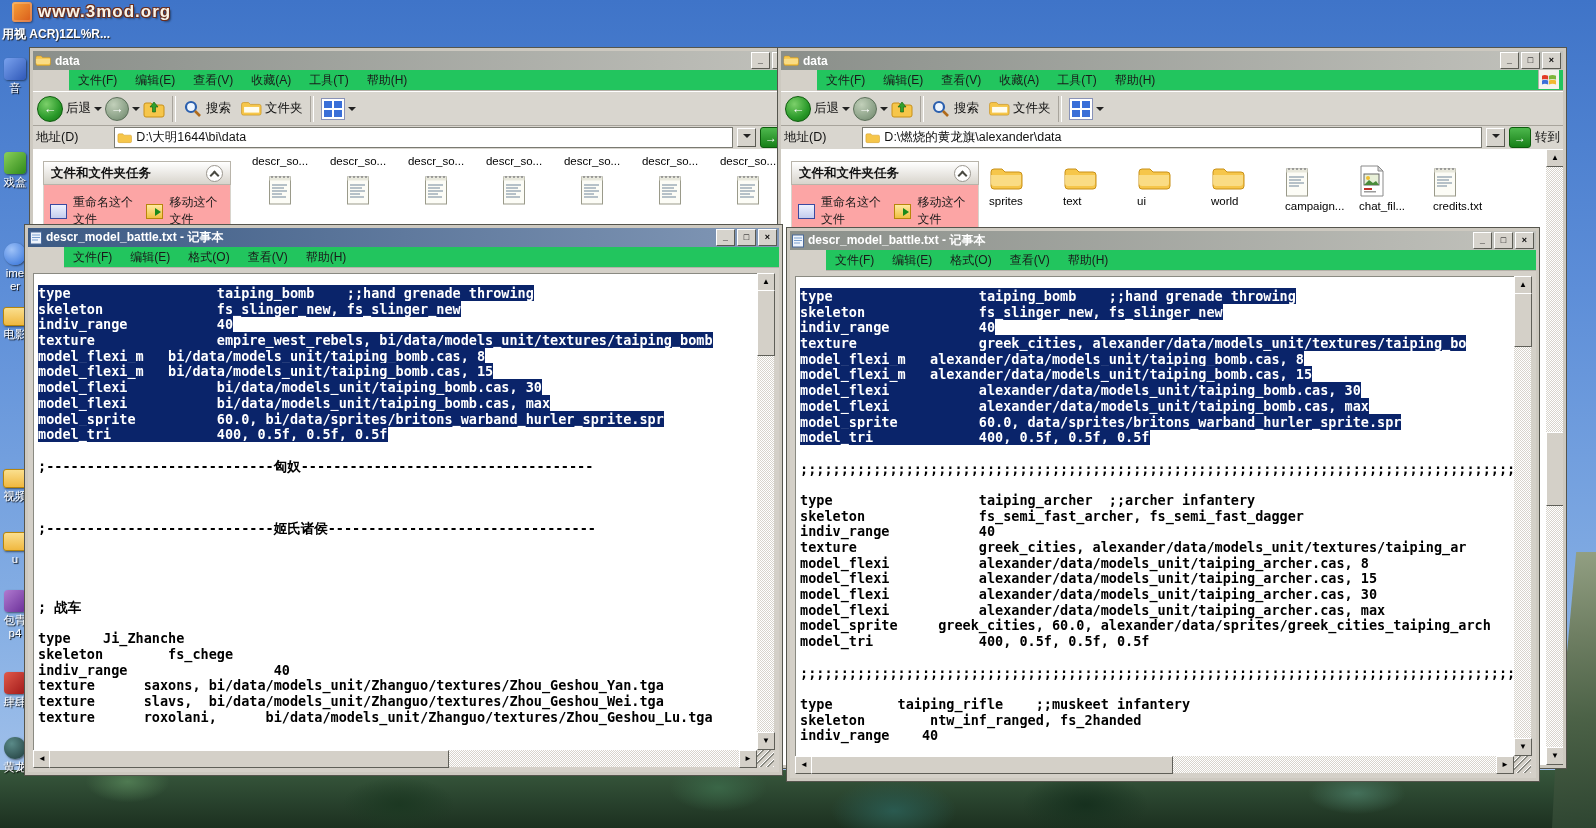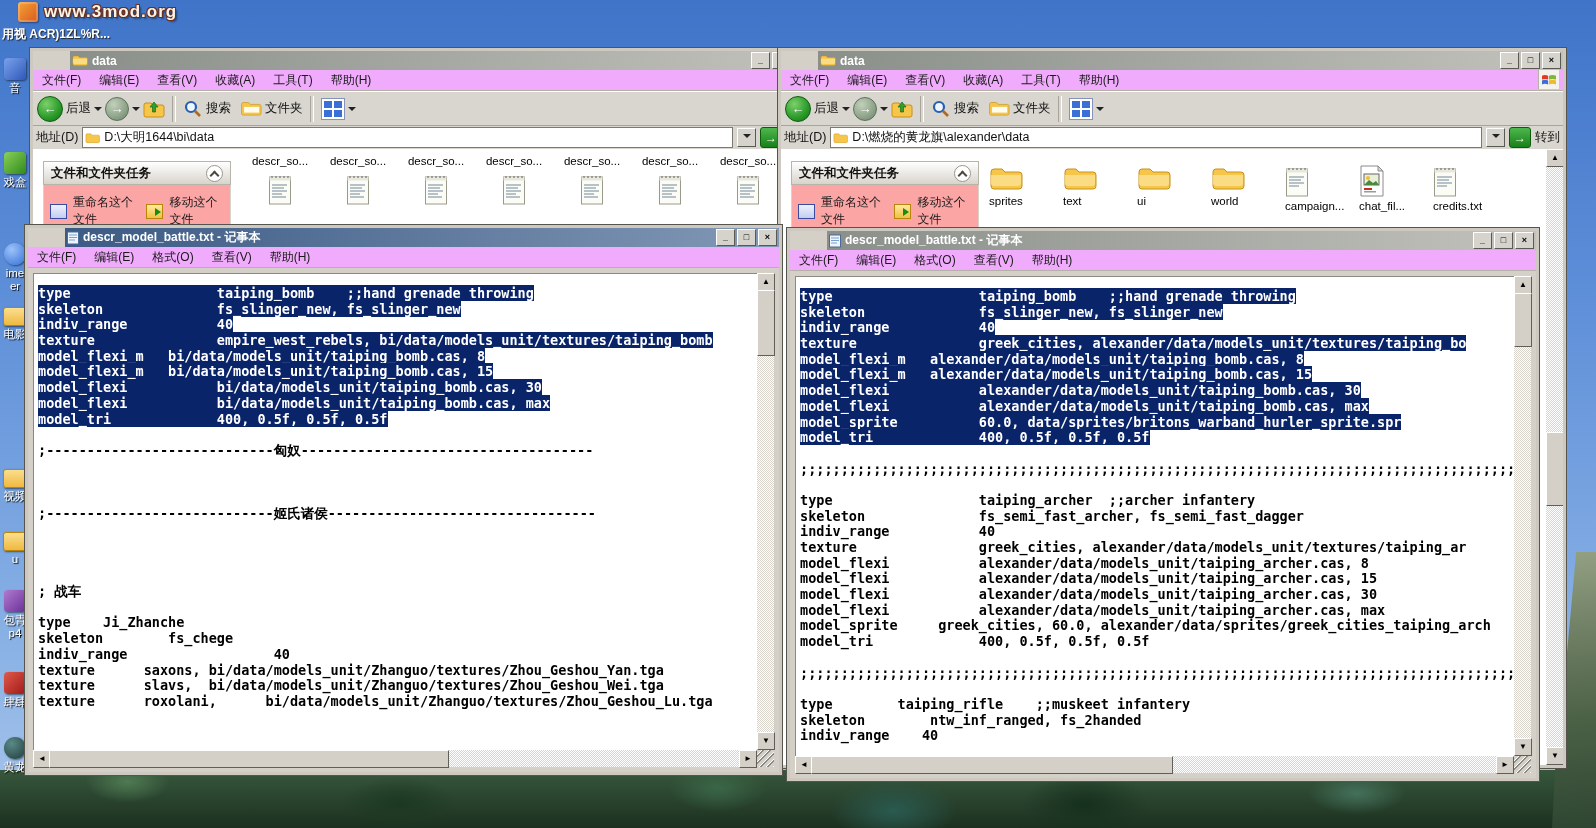--- a/index.html
+++ b/index.html
@@ -13,21 +13,21 @@
       radial-gradient(80px 40px at 25% 60%, #1c3822, transparent 70%),
       radial-gradient(70px 35px at 45% 30%, #3a6647, transparent 70%),
       radial-gradient(90px 45px at 56% 70%, #2a5a50, transparent 70%),
       radial-gradient(90px 45px at 68% 60%, #16301e, transparent 70%),
       radial-gradient(70px 30px at 85% 40%, #44705a, transparent 70%),
       linear-gradient(180deg,#37573c,#1c3020);}
   .wp-cliff{position:absolute;right:0;top:552px;width:44px;height:276px;z-index:1;
     background:linear-gradient(175deg,#93a083 0%,#6f7f63 30%,#4c6247 60%,#2e4531 100%);
     clip-path:polygon(55% 0,100% 0,100% 100%,0 100%,10% 70%,35% 35%);}
   
-  .watermark{position:absolute;left:18px;top:2px;z-index:3;display:flex;align-items:center;gap:6px;}
+  .watermark{position:absolute;left:12px;top:2px;z-index:3;display:flex;align-items:center;gap:6px;}
   .wm-text{font-weight:bold;font-size:17px;letter-spacing:1px;color:#f8f4e8;
     text-shadow:1px 1px 0 #6b2f1f,-1px 1px 0 #6b2f1f,1px -1px 0 #6b2f1f,-1px -1px 0 #6b2f1f,2px 2px 2px rgba(0,0,0,.45);}
   .wm-icon{width:20px;height:20px;border-radius:3px;background:linear-gradient(135deg,#f6a23a,#d85a1a);
     box-shadow:inset 0 0 0 2px #fff3,1px 1px 2px #0006;}
   .wm-sub{position:absolute;left:2px;top:26px;z-index:3;font-size:12px;font-weight:bold;color:#fff;
     text-shadow:1px 1px 1px #222;}
   
   .desk-icons .dicon{position:absolute;left:0;width:30px;z-index:2;cursor:default;}
   .dicon-img{display:block;width:22px;height:22px;margin:0 auto 2px;border-radius:4px;box-shadow:1px 1px 2px rgba(0,0,0,.5);}
   .dicon-label{display:block;text-align:center;font-size:11.5px;color:#fff;text-shadow:1px 1px 1px #000;line-height:13px;}
@@ -38,47 +38,47 @@
   .dicon:nth-of-type(5) .dicon-img,
   .dicon:nth-of-type(6) .dicon-img{background:linear-gradient(180deg,#fadf8e,#f0b840);border-radius:3px;border:1px solid #b8860b;width:22px;height:17px;margin-top:4px;}
   .dicon:nth-of-type(5){top:465px}
   .dicon:nth-of-type(6){top:528px}
   .dicon:nth-of-type(7){top:590px}.dicon:nth-of-type(7) .dicon-img{background:linear-gradient(135deg,#b07ad0,#6a2f98)}
   .dicon:nth-of-type(8){top:672px}.dicon:nth-of-type(8) .dicon-img{background:linear-gradient(135deg,#e05a4a,#a01818)}
   .dicon:nth-of-type(9){top:737px}.dicon:nth-of-type(9) .dicon-img{background:radial-gradient(circle at 35% 30%,#5a8a88,#1e3a3a);border-radius:50%}
   
   .win{position:absolute;background:#d4d0c8;border:3px solid #cdc9c0;box-shadow:0 0 0 1px #55554d;}
   .titlebar{height:19px;display:flex;align-items:center;gap:4px;padding:0 2px;color:#fff;
-    font-size:12px;font-weight:bold;white-space:nowrap;overflow:hidden;margin-left:37px;}
+    font-size:12px;font-weight:bold;white-space:nowrap;overflow:hidden;}
   .tb-gray{background:linear-gradient(90deg,#8a8f8a,#c2c2bc);}
   .tb-blue{background:linear-gradient(90deg,#3c5a84,#8298b6);}
   .ttext{flex:1;overflow:hidden;text-overflow:clip;}
   .winbtns{display:flex;gap:2px;flex:none;}
   .wbtn{width:17px;height:15px;background:#d6d3cc;border:1px solid;border-color:#fff #5a5a52 #5a5a52 #fff;
     display:flex;align-items:center;justify-content:center;font-size:9px;font-weight:bold;color:#000;line-height:1;}
-  .menubar{position:relative;height:20px;background:#f0abfc;display:flex;align-items:center;font-size:12px;color:#1a1a1a;
-    border-bottom:1px solid #b5b1a9;}
+  .menubar{position:relative;height:20px;background:#22c55e;display:flex;align-items:center;font-size:12px;color:#1a1a1a;
+    border-bottom:1px solid #b5b1a9;margin-left:36px;}
   .mitem{padding:0 9px;}
   .xplogo{position:absolute;right:4px;top:0px;width:20px;height:19px;display:flex;align-items:center;justify-content:center;
     background:#f4f2ec;border-left:1px solid #b5b1a9;}
   
   .toolbar{height:33px;background:#d9d6cf;border-top:1px solid #fff;border-bottom:1px solid #a8a49c;
     display:flex;align-items:center;padding:0 4px;gap:3px;font-size:12.5px;color:#111;white-space:nowrap;}
   .circle{width:24px;height:24px;border-radius:50%;display:flex;align-items:center;justify-content:center;
     color:#fff;font-size:13px;font-weight:bold;flex:none;}
   .c-green{background:radial-gradient(circle at 35% 30%,#7cd06a,#2a9a2a 60%,#137013);border:1px solid #0d5c0d;}
   .c-gray{background:radial-gradient(circle at 35% 30%,#c2d0ba,#8aa086 65%,#6a7f66);border:1px solid #5c705a;width:22px;height:22px;}
   .caret{width:0;height:0;border:4px solid transparent;border-top-color:#222;margin-top:4px;flex:none;}
   .tsep{width:2px;height:26px;border-left:1px solid #a8a49c;border-right:1px solid #fff;margin:0 4px;flex:none;}
   .tico{flex:none;display:flex;align-items:center;justify-content:center;}
   .views-ico{width:18px;height:16px;display:grid;grid-template-columns:1fr 1fr;gap:2px;padding:2px;background:#fff;border:1px solid #8892b8;}
   .views-ico i{background:#3a6fd8;}
   .addrbar{height:23px;background:#d9d6cf;border-bottom:1px solid #a8a49c;display:flex;align-items:center;
     font-size:12.5px;color:#111;padding:0 3px;gap:4px;white-space:nowrap;}
-  .addr-input{flex:1;height:19px;background:#fff;border:1px solid #7a7a72;display:flex;align-items:center;gap:4px;padding:0 2px;overflow:hidden;}
+  .addr-input{flex:1;height:19px;background:#fff;border:1px solid #7a7a72;display:flex;align-items:center;gap:4px;padding:0 2px;overflow:hidden;margin-left:32px;}
   .addr-drop{width:17px;height:17px;background:#d6d3cc;border:1px solid;border-color:#fff #5a5a52 #5a5a52 #fff;
     display:flex;align-items:center;justify-content:center;flex:none;}
   .addr-drop .caret{margin-top:0;}
   .gobtn{width:20px;height:19px;border-radius:3px;background:linear-gradient(#4db84d,#188018);border:1px solid #0d5c0d;
     color:#fff;font-weight:bold;font-size:12px;display:flex;align-items:center;justify-content:center;flex:none;}
   
   .content{position:relative;background:#fff;overflow:hidden;}
   .taskpane{position:absolute;left:10px;top:12px;width:188px;}
   .tp-head{height:22px;background:linear-gradient(#ffffff,#d8d4cc);border:1px solid #b8b4aa;
     display:flex;justify-content:space-between;align-items:center;font-weight:bold;font-size:12.5px;padding:0 7px;color:#111;}
@@ -676,20 +676,21 @@
         <div>
 
         <div class="tline"><span class="sel">type                  taiping_bomb    ;;hand grenade throwing</span></div>
             <div class="tline"><span class="sel">skeleton              fs_slinger_new, fs_slinger_new</span></div>
             <div class="tline"><span class="sel">indiv_range           40</span></div>
             <div class="tline"><span class="sel">texture               empire_west_rebels, bi/data/models_unit/textures/taiping_bomb</span></div>
             <div class="tline"><span class="sel">model_flexi_m   bi/data/models_unit/taiping_bomb.cas, 8</span></div>
             <div class="tline"><span class="sel">model_flexi_m   bi/data/models_unit/taiping_bomb.cas, 15</span></div>
             <div class="tline"><span class="sel">model_flexi           bi/data/models_unit/taiping_bomb.cas, 30</span></div>
             <div class="tline"><span class="sel">model_flexi           bi/data/models_unit/taiping_bomb.cas, max</span></div>
+            <div class="tline"><span class="sel">model_sprite          60.0, bi/data/sprites/britons_warband_hurler_sprite.spr</span></div>
             <div class="tline"><span class="sel">model_tri             400, 0.5f, 0.5f, 0.5f</span></div>
           </div>
         <div>
 
         <div class="tline"><span></span></div>
             <div class="tline"><span>;----------------------------匈奴------------------------------------</span></div>
             <div class="tline"><span></span></div>
             <div class="tline"><span></span></div>
             <div class="tline"><span></span></div>
             <div class="tline"><span>;----------------------------姬氏诸侯---------------------------------</span></div>

